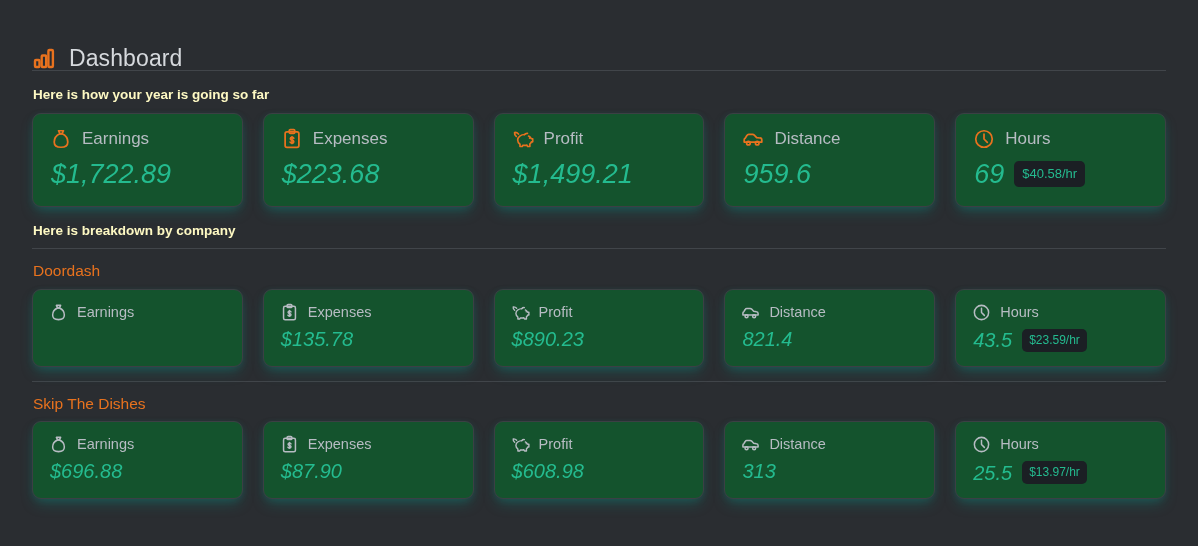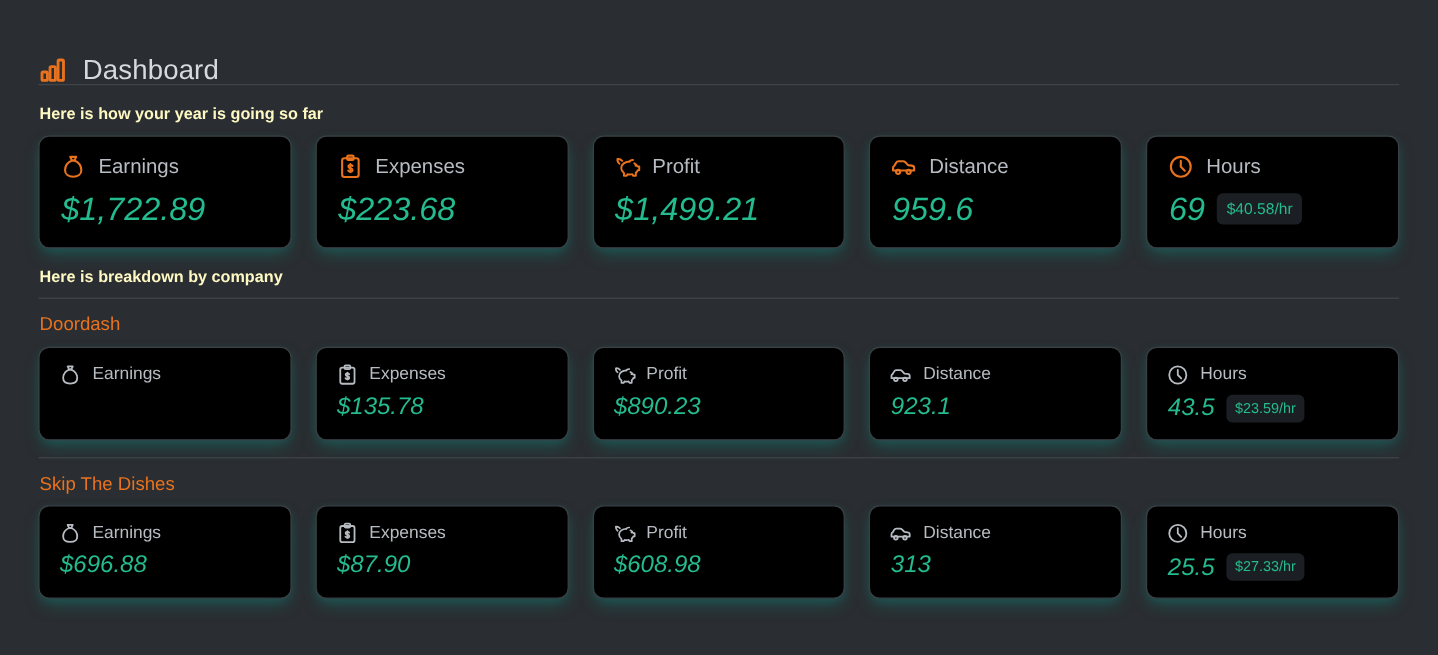--- a/index.html
+++ b/index.html
@@ -61,21 +61,21 @@
 
   
   .card-row {
     display: grid;
     grid-template-columns: repeat(5, 1fr);
     column-gap: 20px;
   }
 
   .card {
     position: relative;
-    background: #000000;
+    background: #14532d;
     border: 1px solid #3b4044;
     border-radius: 9px;
     box-shadow: 0 7px 14px -3px rgba(16, 134, 122, 0.40),
                 0 2px 7px -1px rgba(16, 134, 122, 0.22);
   }
   .card-row--main .card { height: 94px; padding: 14px 16px 0 17px; }
   .card-row--sub  .card { height: 78px; padding: 13px 15px 0 16px; }
 
   .card-head {
     display: flex;
@@ -286,21 +286,21 @@
         <span class="card-icon">
           <svg viewBox="0 0 24 24" width="19" height="19" fill="none" stroke="#b7bcc3" stroke-width="1.9" stroke-linecap="round" stroke-linejoin="round">
             <path d="M2.4 15.3h19.2v-2.1c0-1.2-.9-2.2-2.1-2.3l-3.5-.4-2.6-2.8c-.5-.5-1.1-.8-1.8-.8H7.4c-.9 0-1.7.5-2.1 1.3L3.6 11c-.8.3-1.2 1-1.2 1.9z"></path>
             <circle cx="7" cy="16.6" r="1.9"></circle>
             <circle cx="16.6" cy="16.6" r="1.9"></circle>
           </svg>
         </span>
         <span class="card-label">Distance</span>
       </div>
       <div class="card-value-line">
-        <span class="card-value">923.1</span>
+        <span class="card-value">821.4</span>
       </div>
     </div>
 
     <div class="card">
       <div class="card-head">
         <span class="card-icon">
           <svg viewBox="0 0 24 24" width="19" height="19" fill="none" stroke="#b7bcc3" stroke-width="1.9" stroke-linecap="round" stroke-linejoin="round">
             <circle cx="12" cy="12" r="9"></circle>
             <path d="M12 6.6V12l3.6 3.6"></path>
           </svg>
@@ -391,19 +391,19 @@
         <span class="card-icon">
           <svg viewBox="0 0 24 24" width="19" height="19" fill="none" stroke="#b7bcc3" stroke-width="1.9" stroke-linecap="round" stroke-linejoin="round">
             <circle cx="12" cy="12" r="9"></circle>
             <path d="M12 6.6V12l3.6 3.6"></path>
           </svg>
         </span>
         <span class="card-label">Hours</span>
       </div>
       <div class="card-value-line">
         <span class="card-value">25.5</span>
-        <span class="rate-badge">$27.33/hr</span>
+        <span class="rate-badge">$13.97/hr</span>
       </div>
     </div>
 
   </div>
 
 </div>
 
 </body></html>

